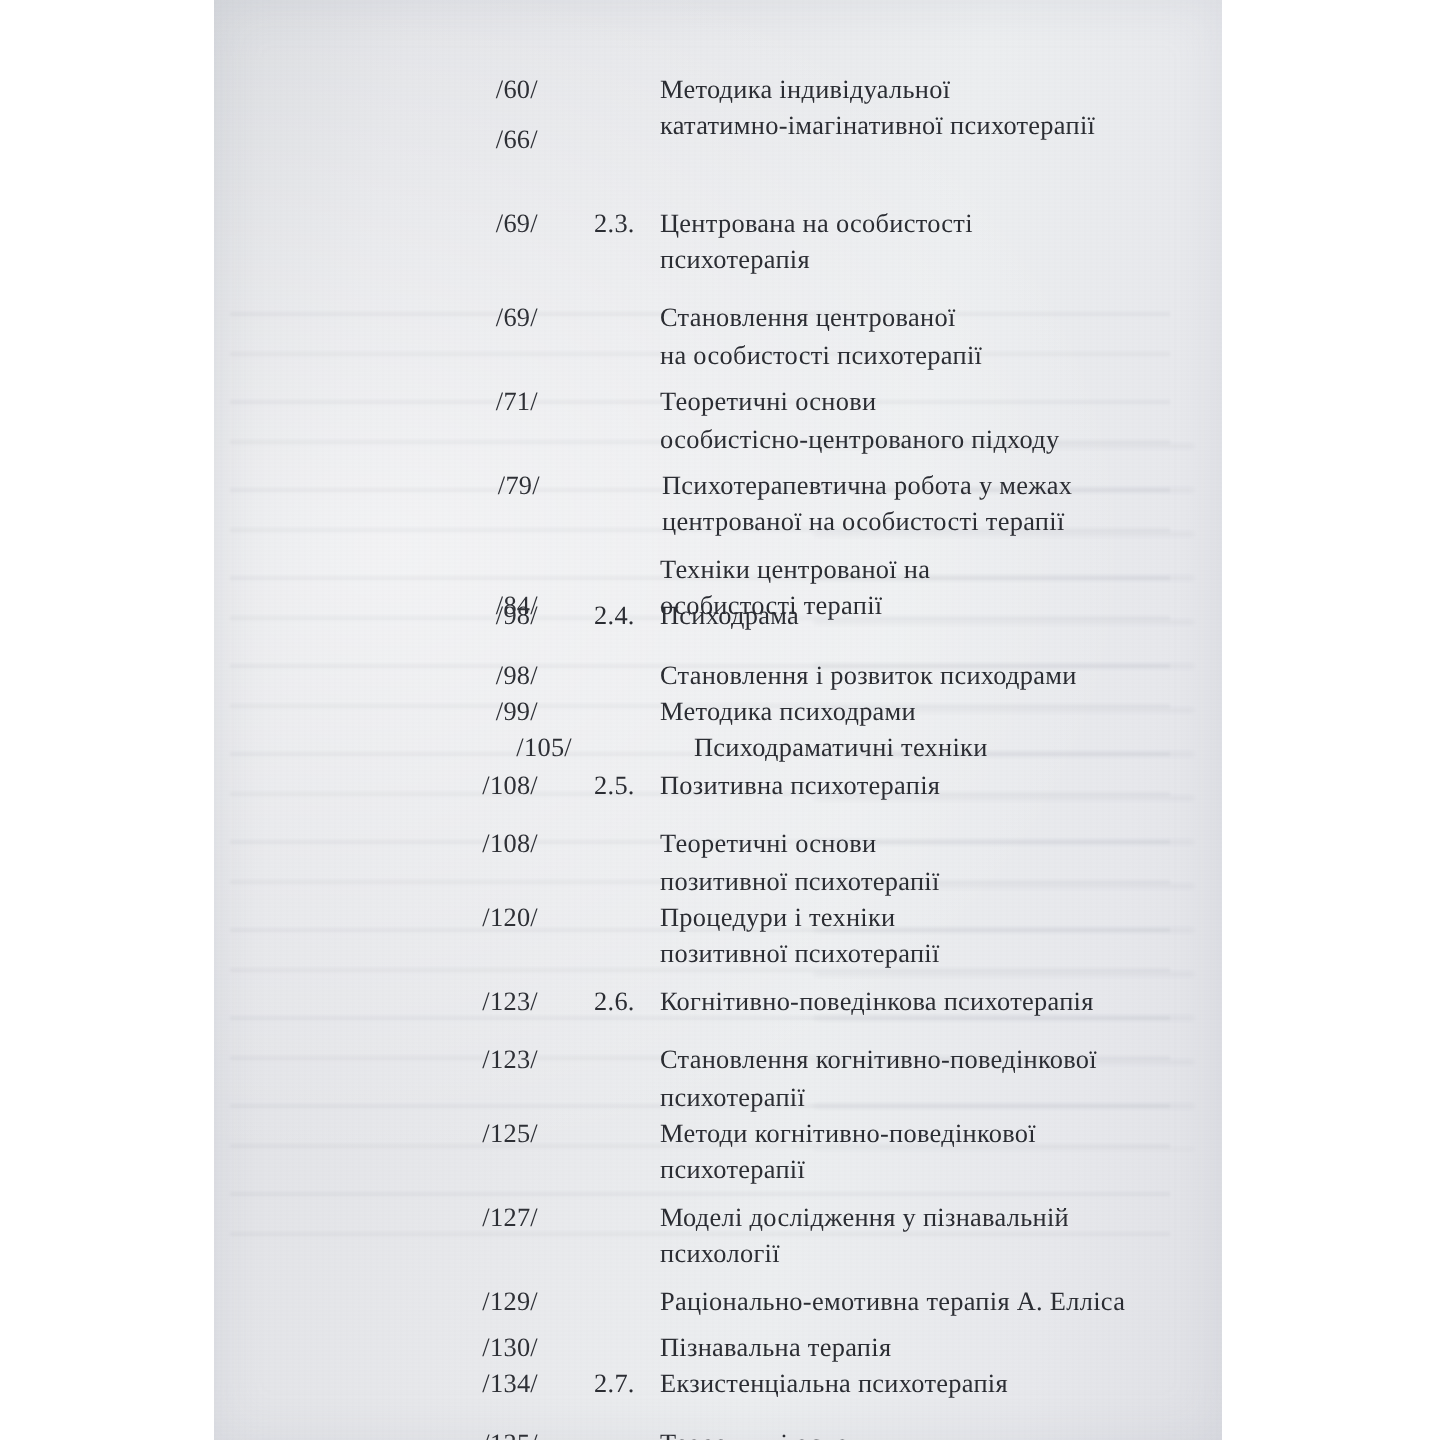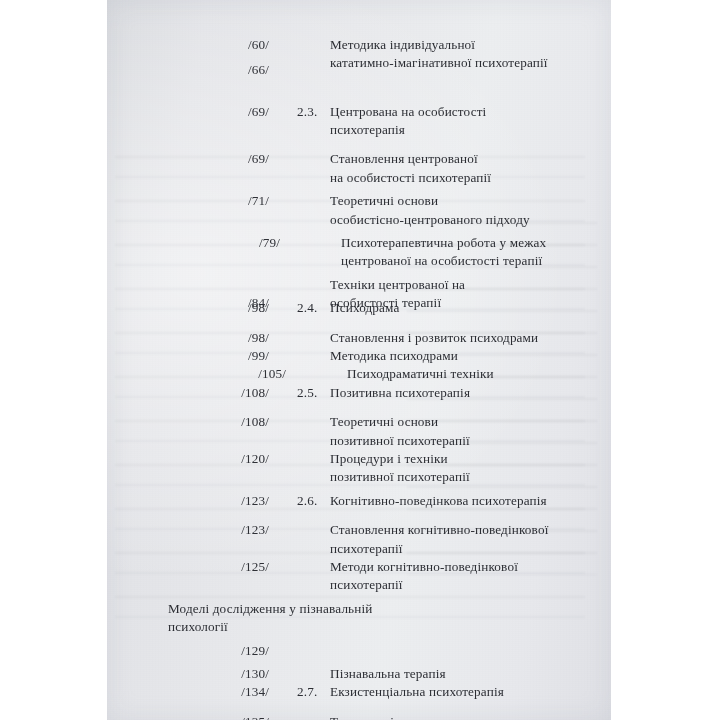--- a/index.html
+++ b/index.html
@@ -157,21 +157,21 @@
       <div class="toc-row" style="position: absolute; left: 0px; width: 504px; top: 150.4px;">
         <div class="page-num">/69/</div>
         <div class="entry" style="padding-left: 61px;"><span class="entry-text" style="white-space: pre-line;">Становлення центрованої
 на особистості психотерапії</span></div>
       </div>
       <div class="toc-row" style="position: absolute; left: 0px; width: 504px; top: 192.2px;">
         <div class="page-num">/71/</div>
         <div class="entry" style="padding-left: 61px;"><span class="entry-text" style="white-space: pre-line;">Теоретичні основи
 особистісно-центрованого підходу</span></div>
       </div>
-      <div class="toc-row" style="position: absolute; left: 11px; width: 442px; top: 234px;">
+      <div class="toc-row" style="position: absolute; left: 1px; width: 442px; top: 234px;">
         <div class="page-num">/79/</div>
         <div class="entry" style="padding-left: 61px;"><span class="entry-text" style="white-space: pre-line;">Психотерапевтична робота у межах
 центрованої на особистості терапії</span></div>
       </div>
       <div class="toc-row" style="position: absolute; left: 0px; width: 405px; top: 275.8px; align-items: flex-end;">
         <div class="page-num">/84/</div>
         <div class="entry" style="padding-left: 61px;"><span class="entry-text" style="white-space: pre-line;">Техніки центрованої на особистості терапії</span></div>
       </div>
       <div class="toc-row" style="position: absolute; left: 0px; width: 504px; top: 299.2px;">
         <div class="page-num">/98/</div>
@@ -211,25 +211,27 @@
         <div class="page-num">/123/</div>
         <div class="entry" style="padding-left: 61px;"><span class="entry-text" style="white-space: pre-line;">Становлення когнітивно-поведінкової
 психотерапії</span></div>
       </div>
       <div class="toc-row" style="position: absolute; left: 0px; width: 606px; top: 558px;">
         <div class="page-num">/125/</div>
         <div class="entry" style="padding-left: 61px;"><span class="entry-text" style="white-space: pre-line;">Методи когнітивно-поведінкової
 психотерапії</span></div>
       </div>
       <div class="toc-row" style="position: absolute; left: 0px; width: 504px; top: 599.8px;">
+        <div class="page-num">/127/</div>
         <div class="entry" style="padding-left: 61px;"><span class="entry-text" style="white-space: pre-line; margin-top: 48px;">Моделі дослідження у пізнавальній
 психології</span></div>
       </div>
       <div class="toc-row" style="position: absolute; left: 0px; width: 504px; top: 641.6px;">
         <div class="page-num">/129/</div>
+        <div class="entry" style="padding-left: 61px;"><span class="entry-text" style="white-space: pre-line;">Раціонально-емотивна терапія А. Елліса</span></div>
       </div>
       <div class="toc-row" style="position: absolute; left: 0px; width: 504px; top: 665px;">
         <div class="page-num">/130/</div>
         <div class="entry" style="padding-left: 61px;"><span class="entry-text" style="white-space: pre-line;">Пізнавальна терапія</span></div>
       </div>
       <div class="toc-row" style="position: absolute; left: 0px; width: 516px; top: 683.4px;">
         <div class="page-num">/134/</div>
         <div class="entry numbered" style="padding-left: 61px; margin-left: 0px; text-indent: 0px;"><span class="sec-no" style="margin-left: -33px; width: 33px; display: inline-block;">2.7.</span><span class="entry-text" style="white-space: pre-line;">Екзистенціальна психотерапія</span></div>
       </div>
       <div class="toc-row" style="position: absolute; left: 0px; width: 504px; top: 712.8px;">

